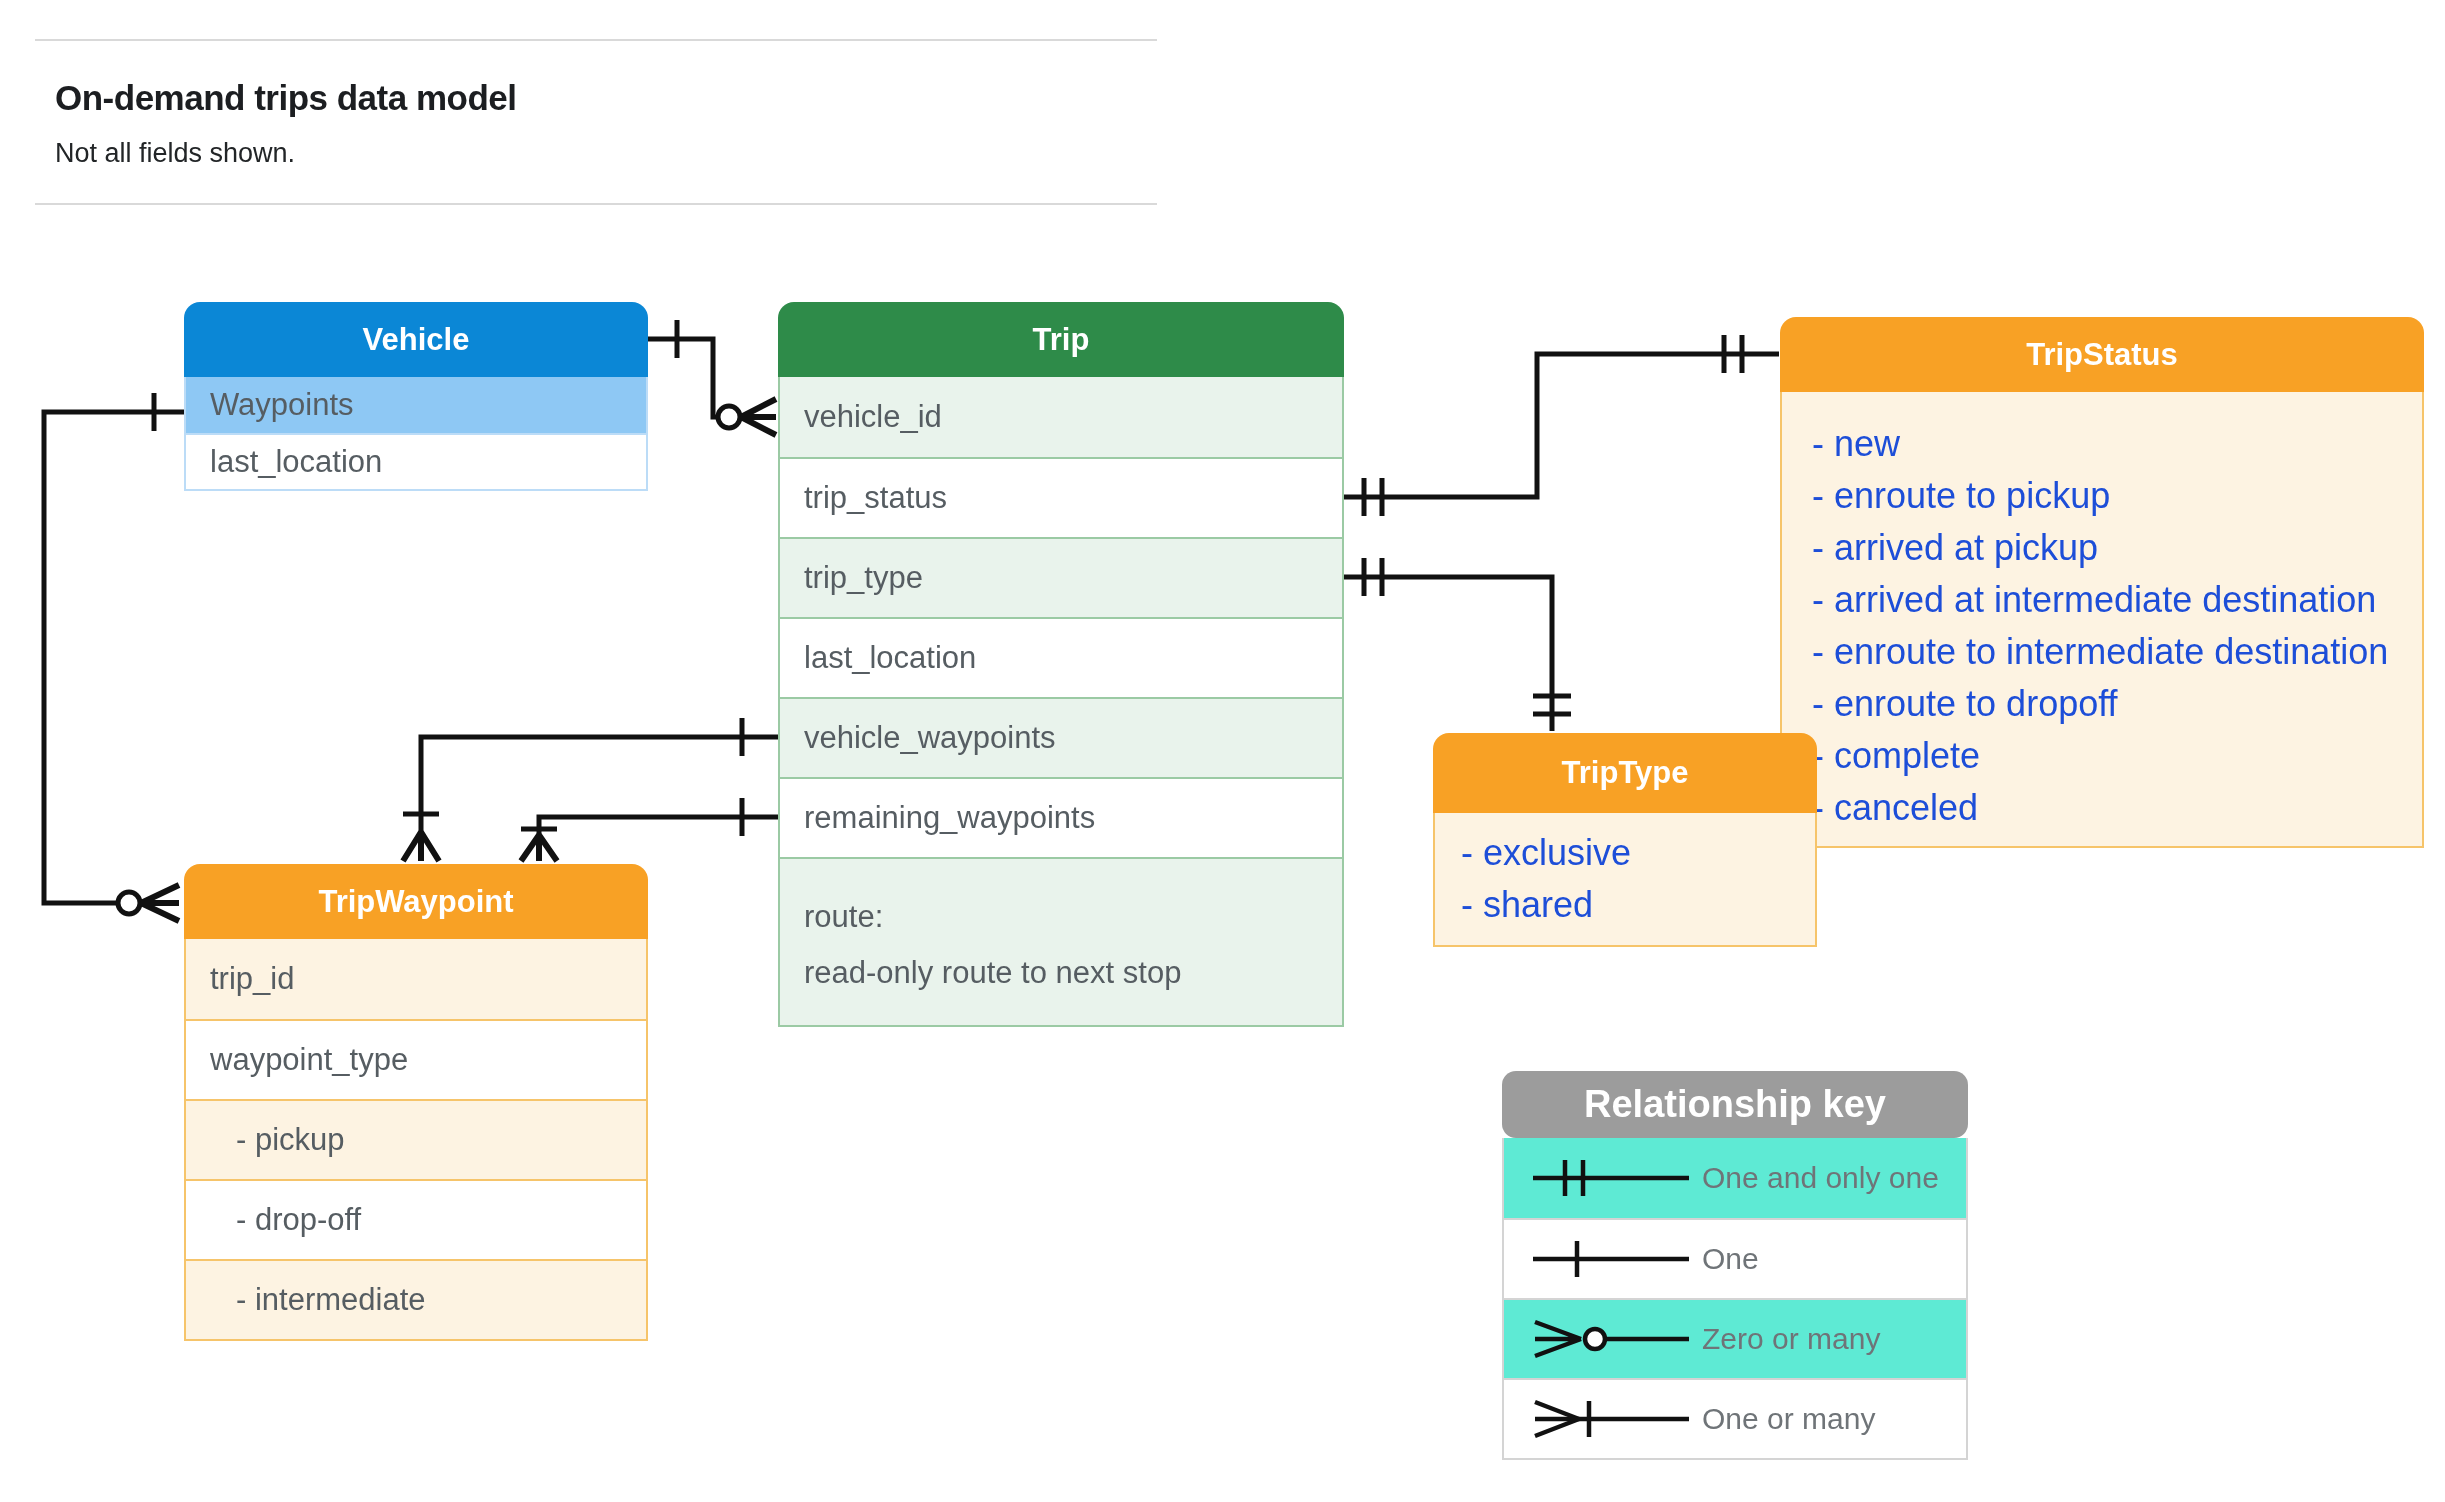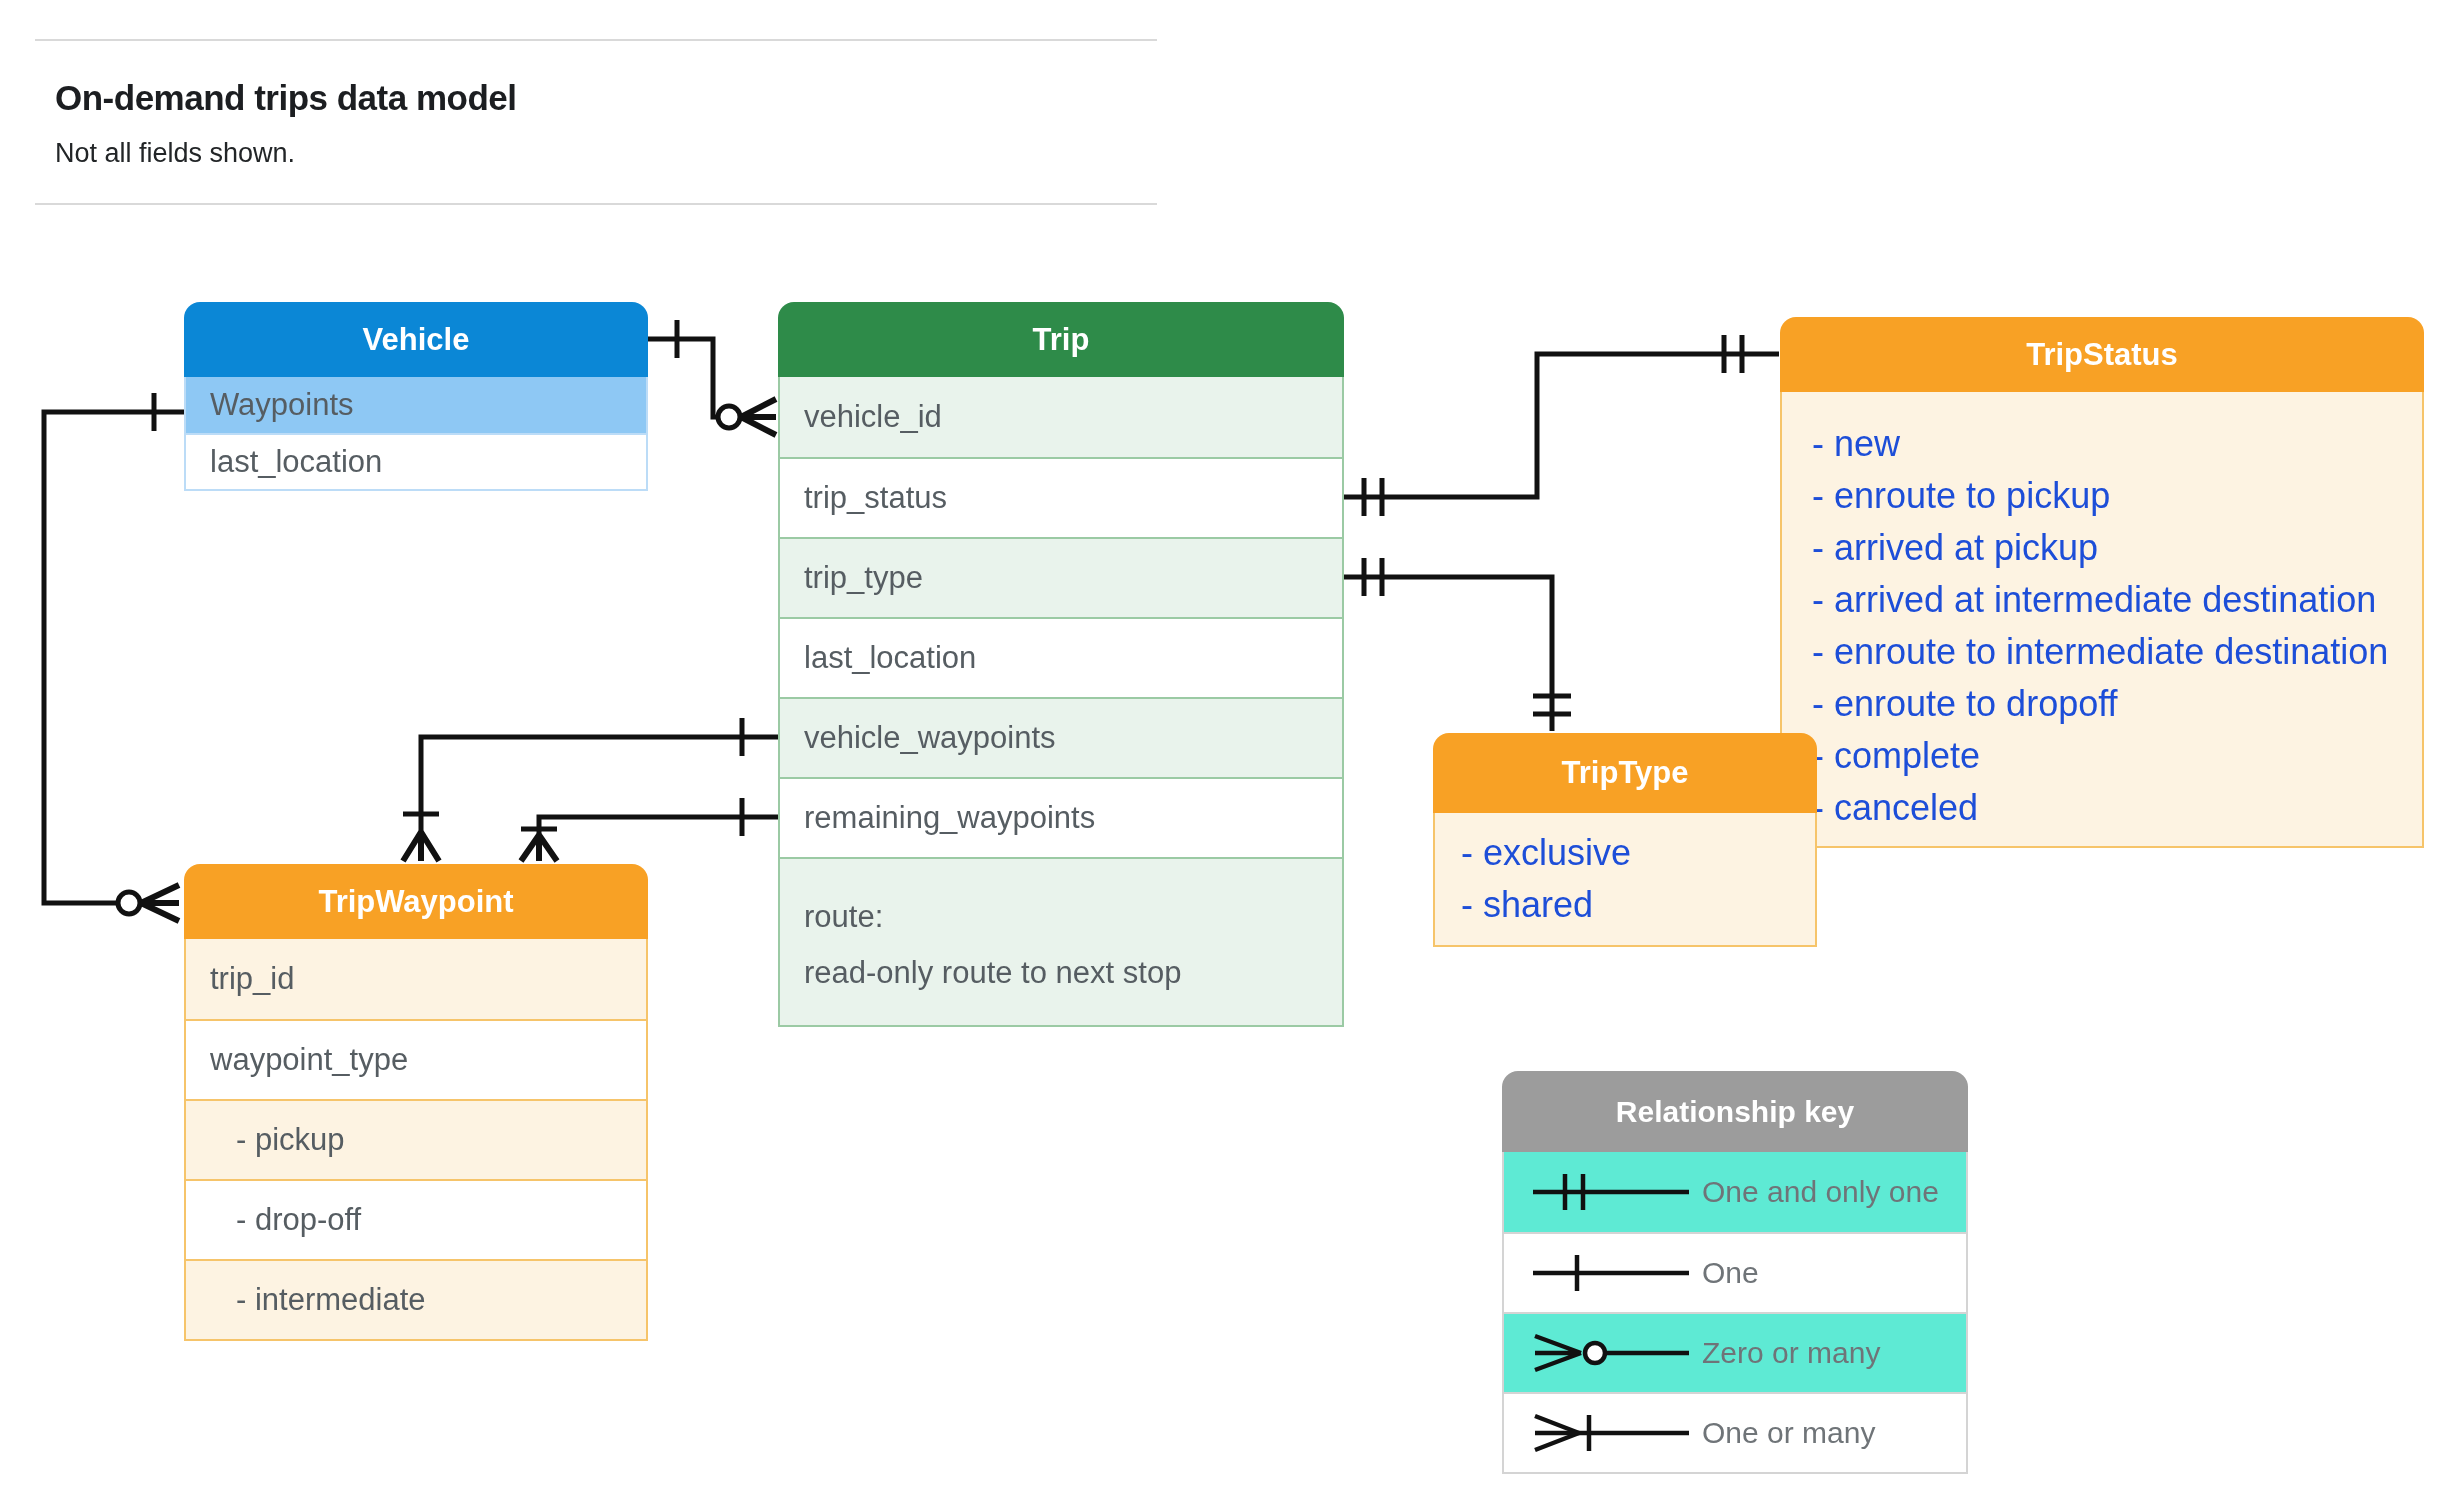--- a/index.html
+++ b/index.html
@@ -59,21 +59,21 @@
   
   .tripwaypoint { left:184px; top:864px; width:464px; }
   .tripwaypoint .ebody { border:2px solid #f6c46a; border-top:none; background:#fff; }
   .tripwaypoint .erow { height:80px; }
   .tripwaypoint .erow + .erow { border-top:2px solid #f6c46a; }
   .row-cream { background:#fdf3e2; }
   .erow.sub { padding-left:50px; }
 
   
   .legend { left:1502px; top:1071px; width:466px; }
-  .legend .ehdr { background:#9c9c9c; height:81px; font-size:30px; }
+  .legend .ehdr { background:#9c9c9c; height:67px; font-size:38px;border-radius:14px; }
   .legend .ebody { border:2px solid #d4d4d4; border-top:none; }
   .lrow { display:flex; align-items:center; height:80px; padding-left:18px; }
   .lrow + .lrow { border-top:2px solid #d4d4d4; }
   .lrow.shade { background:#5eead4; }
   .lrow .sym { width:180px; flex:0 0 180px; }
   .lrow .lbl { font-size:30px; color:#6f7478; }
 
   
   svg.wires { position:absolute; inset:0; z-index:1; }
 </style>

